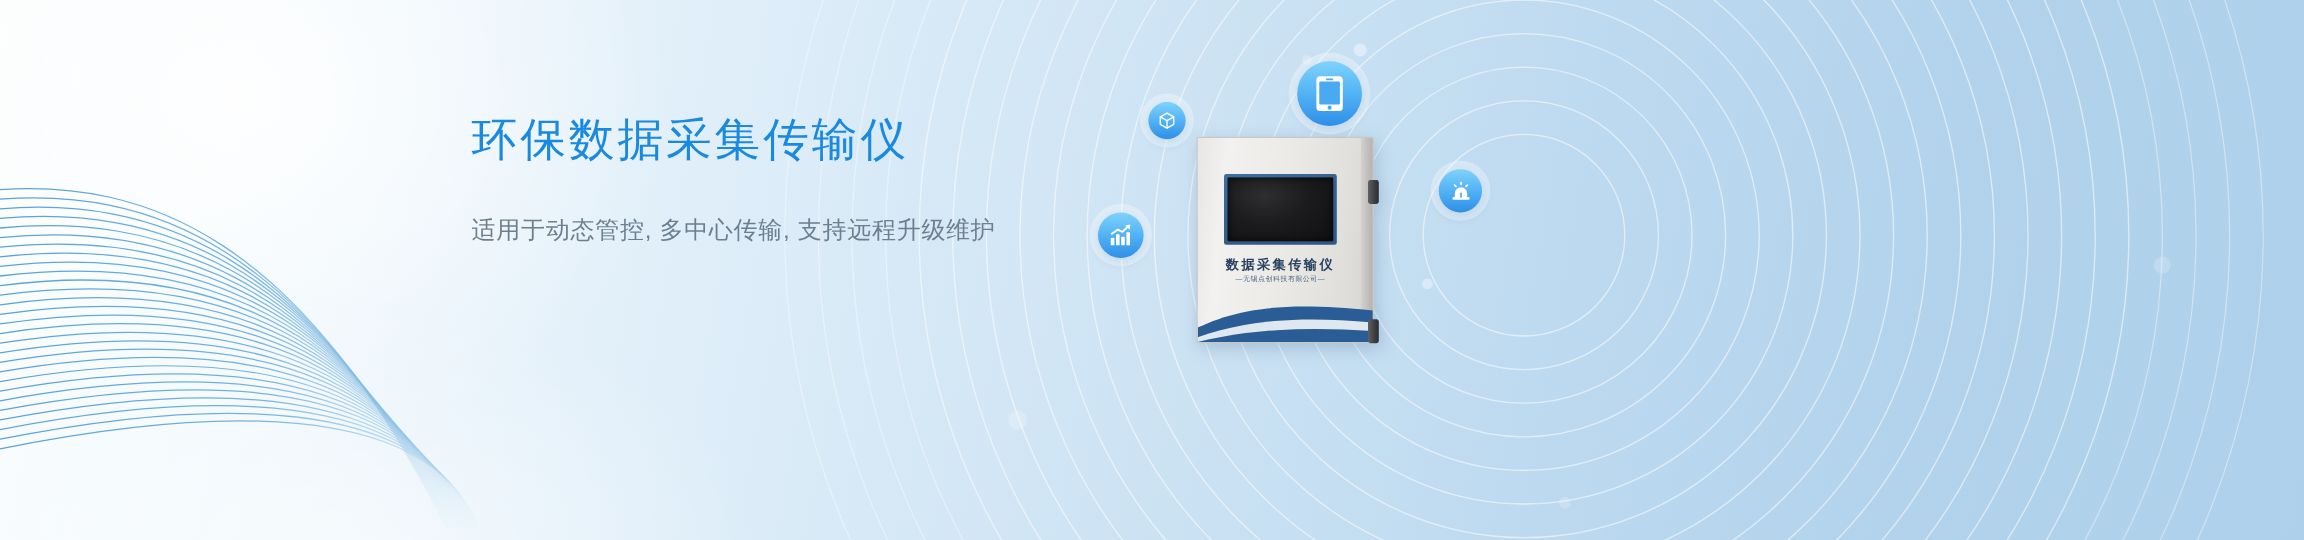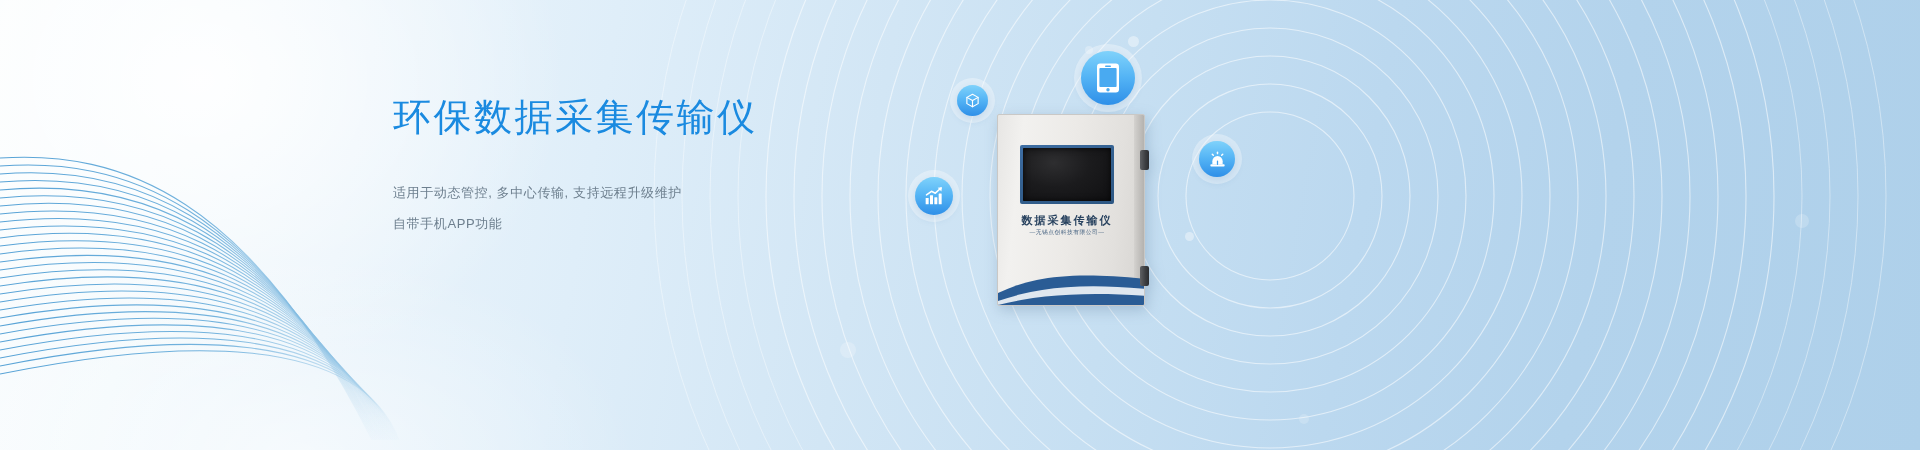--- a/index.html
+++ b/index.html
@@ -55,32 +55,32 @@
     letter-spacing:2.5px;
     color:#1a8ae0;
     line-height:1.15;
     font-weight:400;
     white-space:nowrap;
   }
   .sub{
     margin-top:37px;
   }
   .sub-line{
-    font-size:13px;
+    font-size:20px;
     letter-spacing:.6px;
     line-height:31px;
     color:#6d7f8e;
     white-space:nowrap;
   }
 
   
   .device{
     position:absolute;
     left:997px; top:114px;
-    width:148px; height:192px;
+    width:148px; height:172px;
     filter:drop-shadow(2px 4px 7px rgba(60,95,130,.26));
   }
   .dev-body{
     position:absolute; inset:0;
     background:linear-gradient(96deg,#e7e6e4 0%,#f2f1ef 16%,#eceae7 48%,#e2e0dd 78%,#d6d4d1 100%);
     border:1px solid #c9c8c6;
     border-radius:2px;
     overflow:hidden;
   }
   
@@ -243,21 +243,20 @@
   <div class="dot" style="left:1085px;top:46px;width:8px;height:8px;opacity:.7;"></div>
   <div class="dot" style="left:1185px;top:232px;width:9px;height:9px;"></div>
   <div class="dot" style="left:840px;top:342px;width:16px;height:16px;opacity:.55;"></div>
   <div class="dot" style="left:1795px;top:214px;width:14px;height:14px;opacity:.5;"></div>
   <div class="dot" style="left:1299px;top:414px;width:10px;height:10px;opacity:.45;"></div>
 
   <div class="copy">
     <div class="title">环保数据采集传输仪</div>
     <div class="sub">
       <div class="sub-line">适用于动态管控, 多中心传输, 支持远程升级维护</div>
-      <div class="sub-line">自带手机APP功能</div>
     </div>
   </div>
 
   <div class="device">
     <div class="dev-body">
       <div class="dev-side"></div>
 
       <div class="screen-bezel">
         <div class="screen"></div>
       </div>

